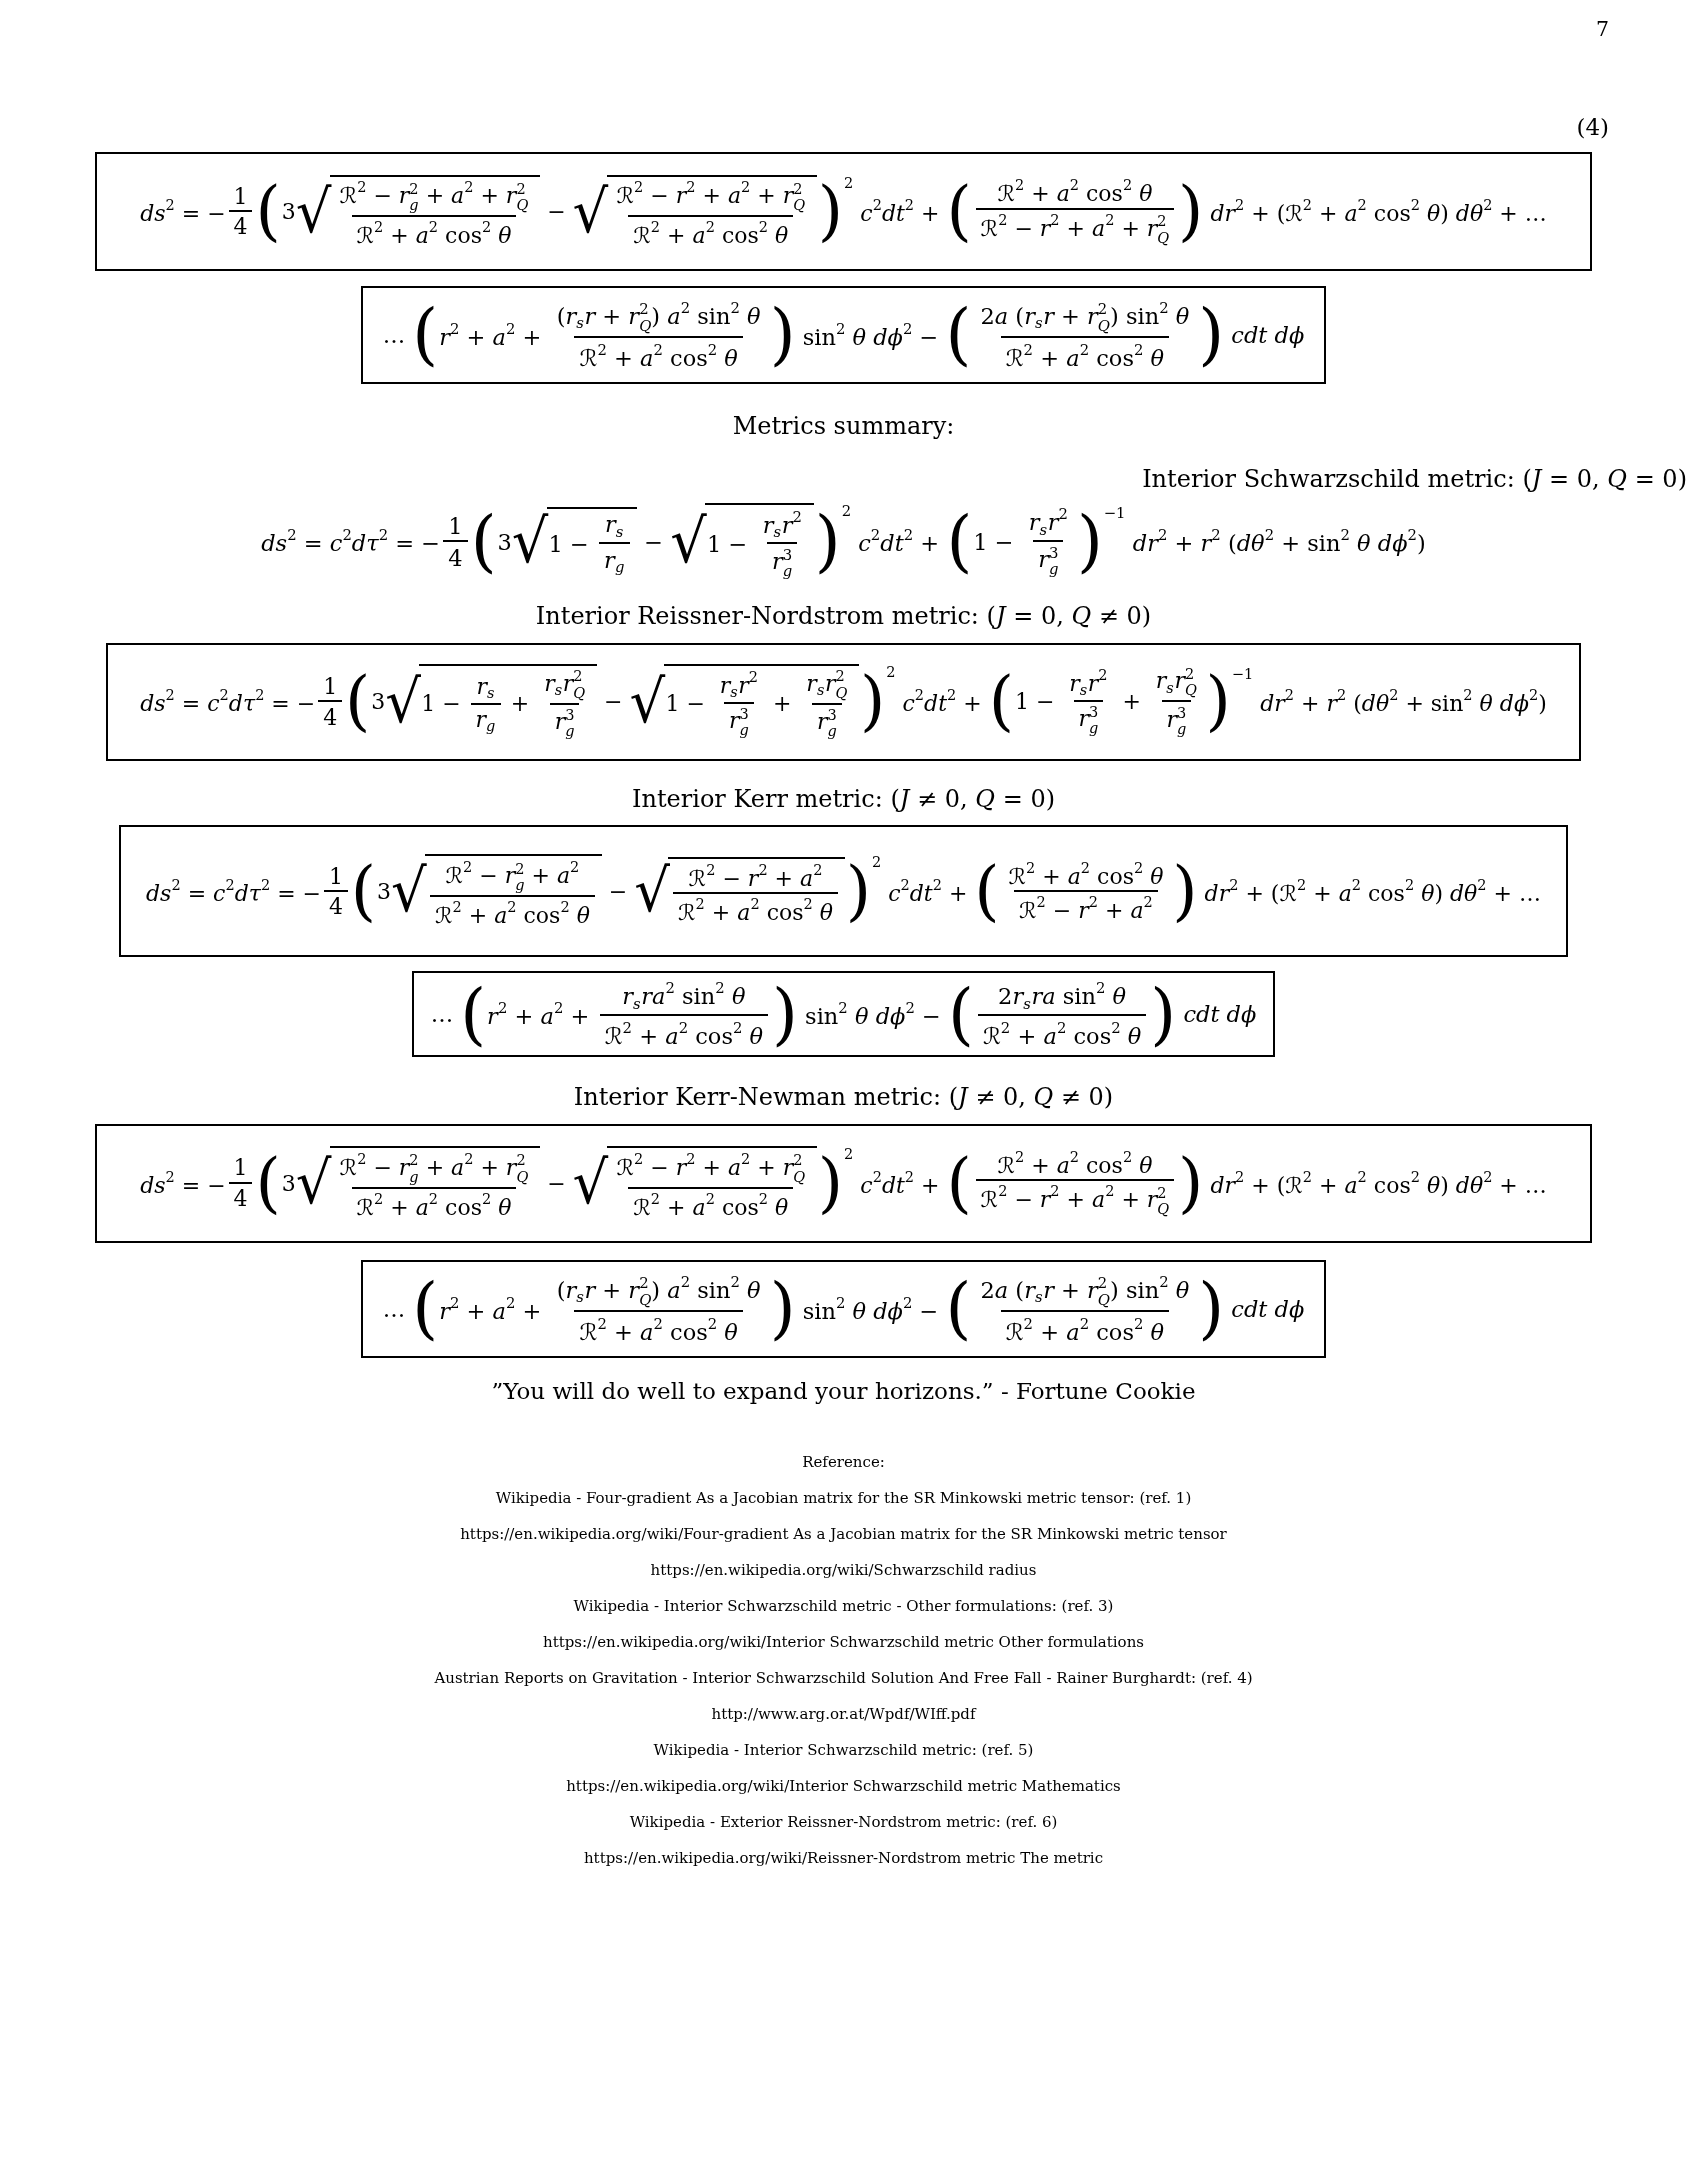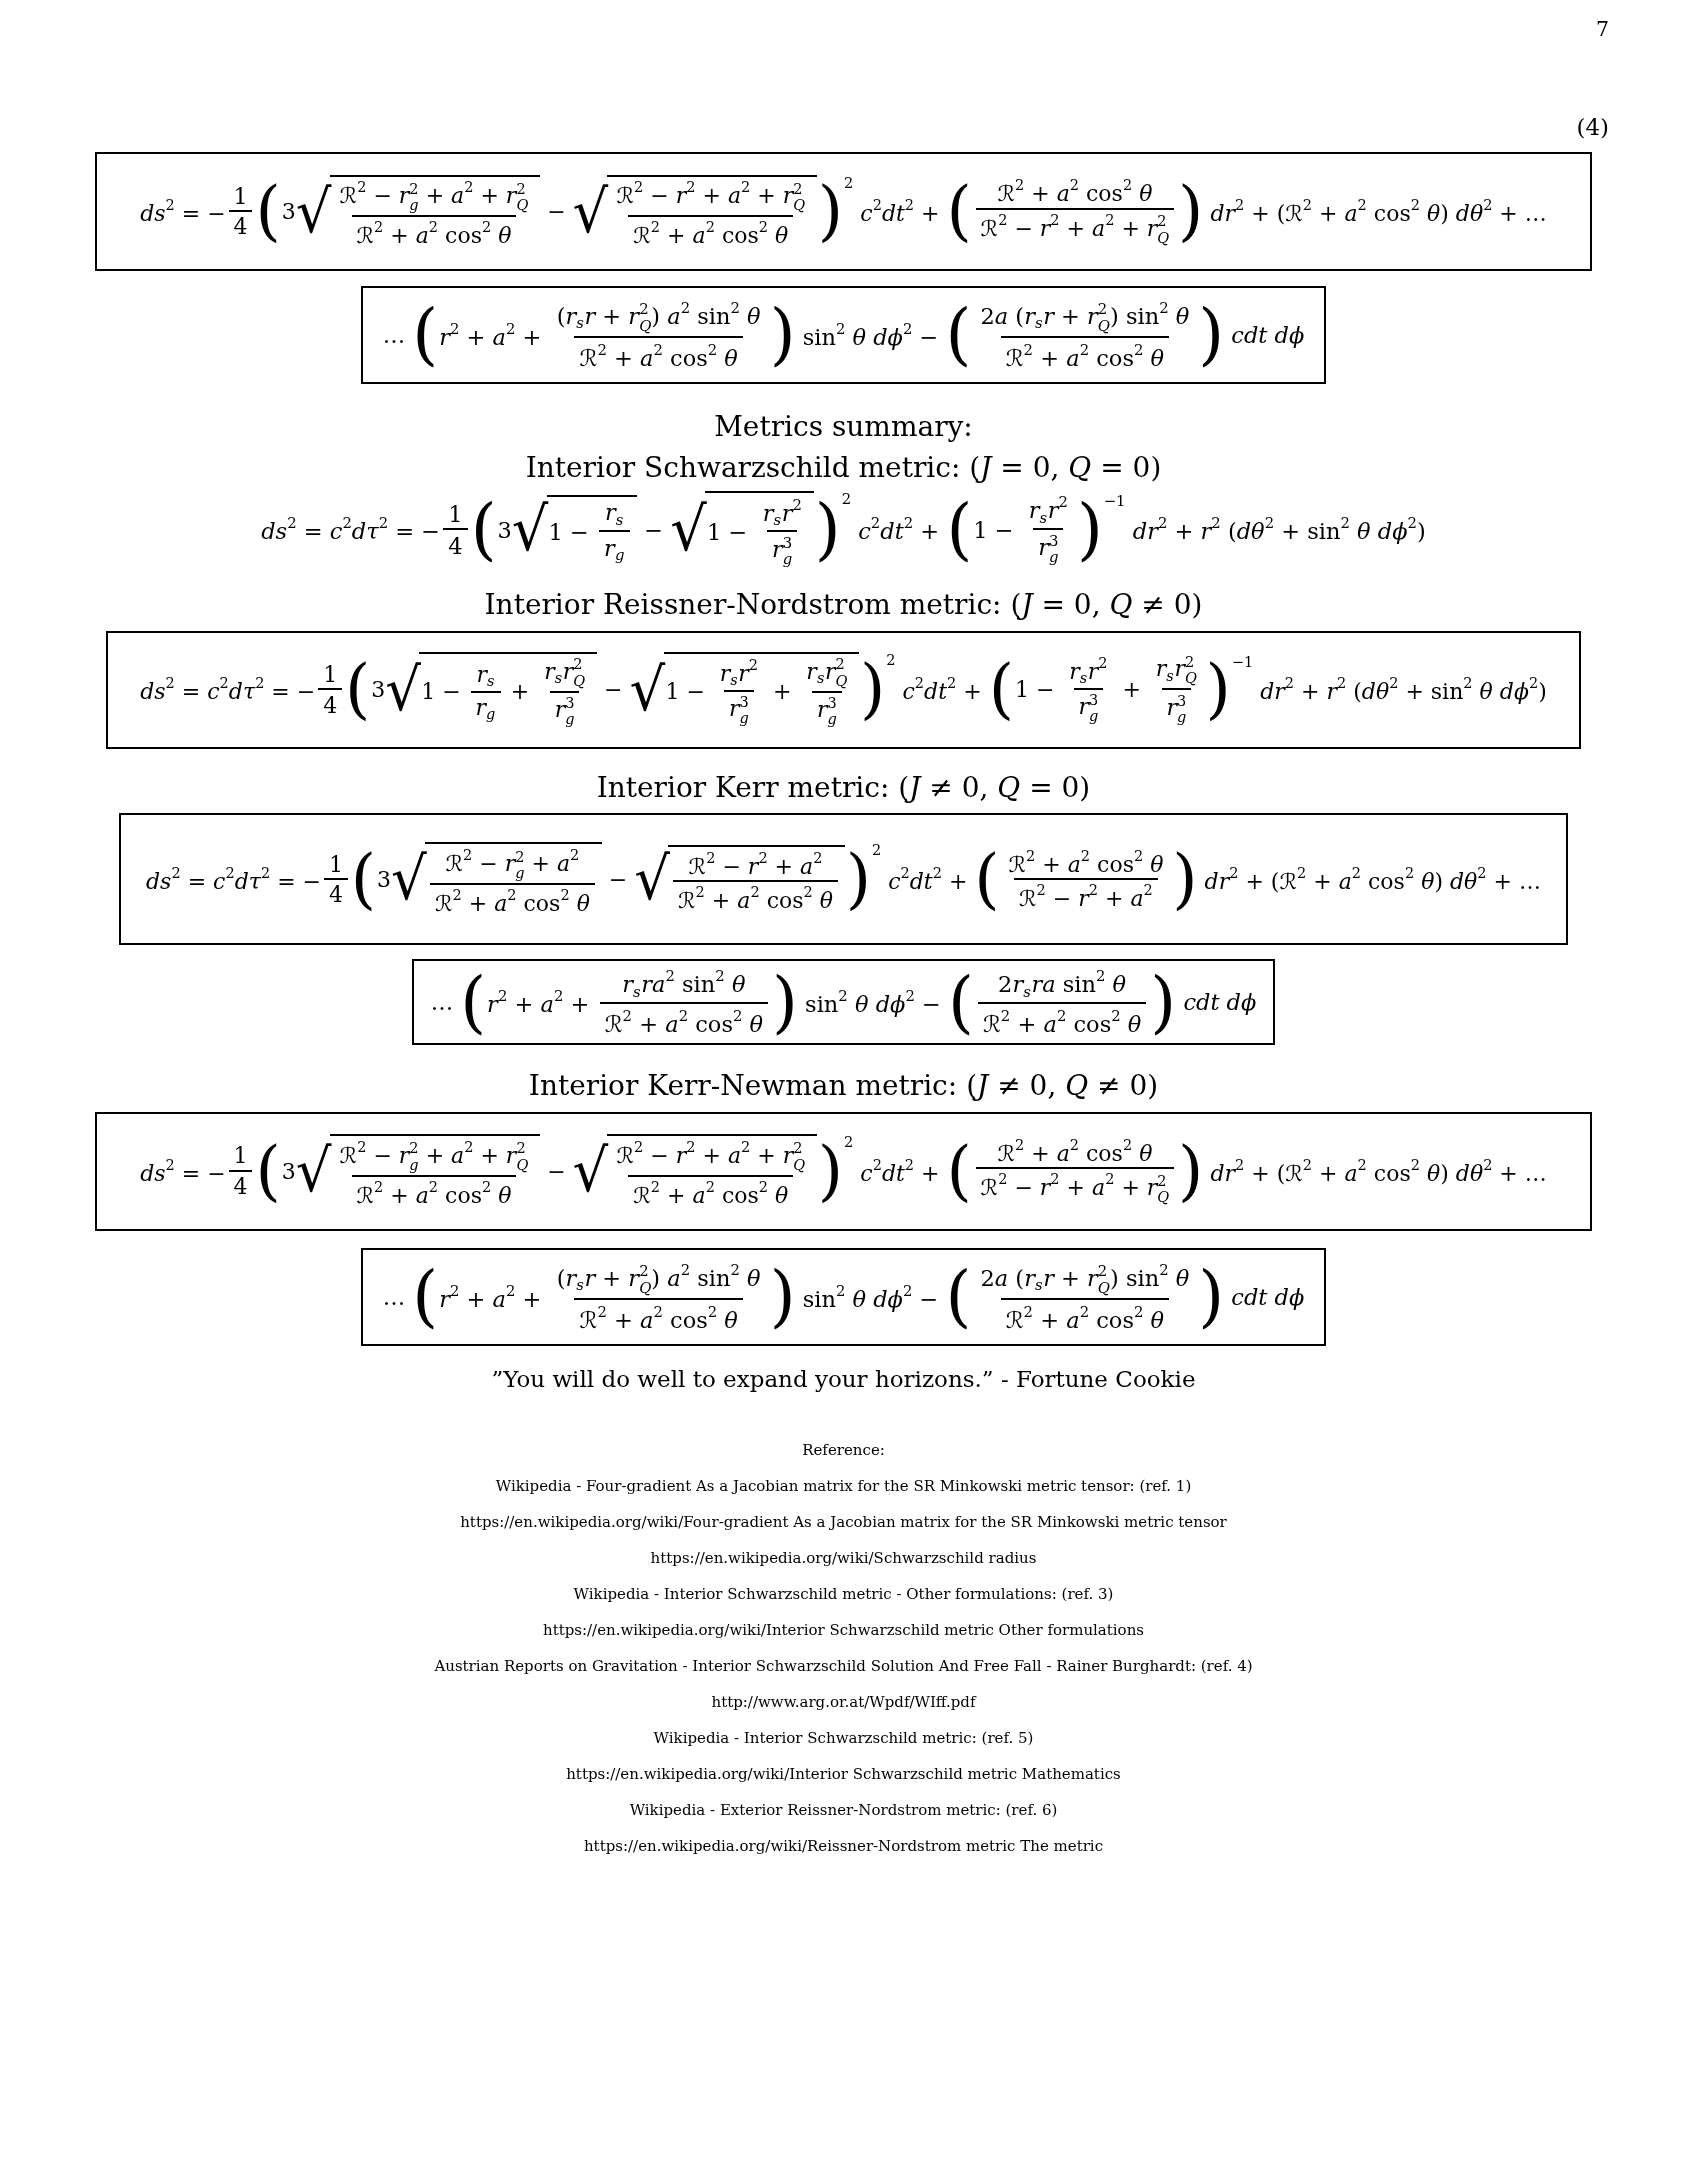--- a/index.html
+++ b/index.html
@@ -46,23 +46,23 @@
   .rad { font-size:255%; line-height:0; transform:scaleY(1.05); }
   .rbody { display:inline-flex; align-items:center; border-top:2px solid #000;
            padding:.12em .18em .02em .08em; margin-left:-0.07em; }
   .mpar { display:inline-flex; align-items:center; }
   .pglyph { line-height:1; }
   .p3 { font-size:295%; }
   .bsup { font-size:66%; align-self:flex-start; line-height:1.2; margin-left:.06em; }
   .mpar > .mrow { margin:0 .04em; }
 
   
-  .heading { text-align:center; font-size:28px; line-height:33px; }
+  .heading { text-align:center; font-size:24px; line-height:33px; }
   .h-metrics { margin-top:26.5px; }
-  .h-sch { margin-top:8px; }
+  .h-sch { margin-top:20px;text-align:right; }
   .h-rn  { margin-top:20px; margin-bottom:9.3px; }
   .h-kerr{ margin-top:22.5px; margin-bottom:9.3px; }
   .h-kn  { margin-top:24px; margin-bottom:9.3px; }
   .eq-sch { margin-top:6.6px; }
   .gap-box2 { margin-top:14.6px; }
   .gap-box5 { margin-top:13.2px; }
   .gap-box7 { margin-top:17px; }
   .quote { text-align:center; font-size:23px; margin-top:20px; }
   .refs { margin-top:40px; text-align:center; font-size:15px; line-height:36px; }
   .ref-line { white-space:nowrap; }

